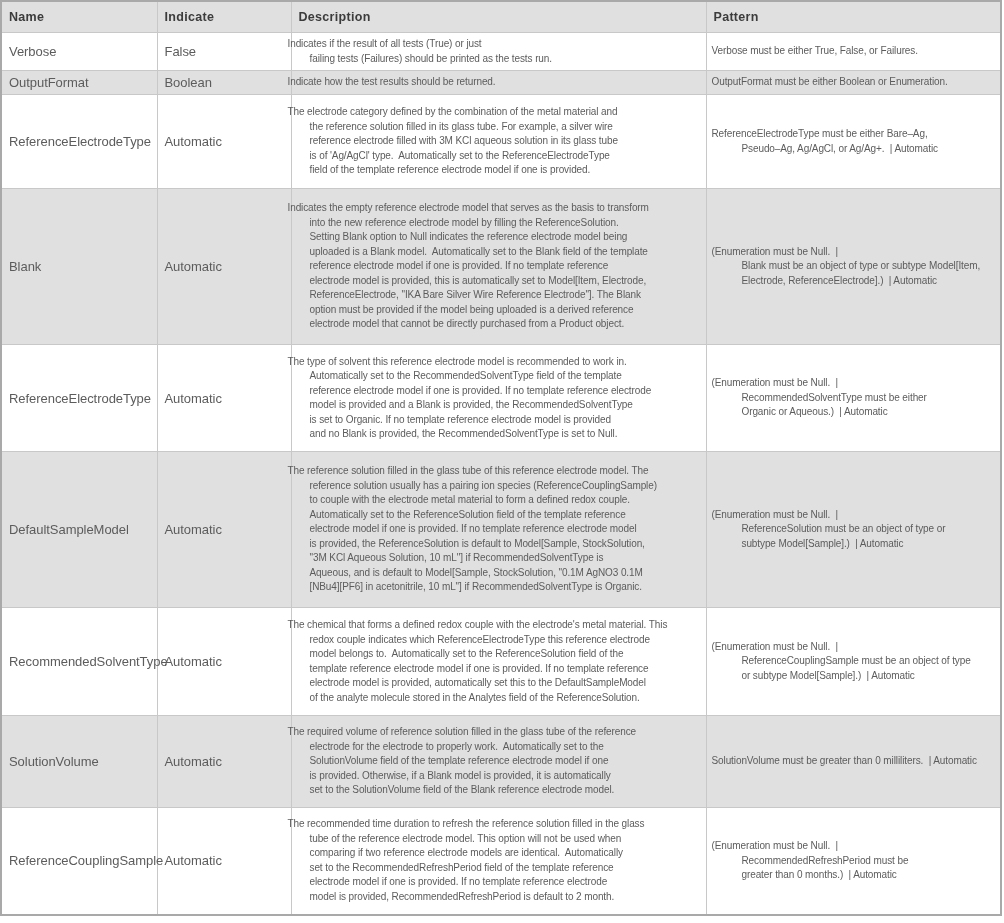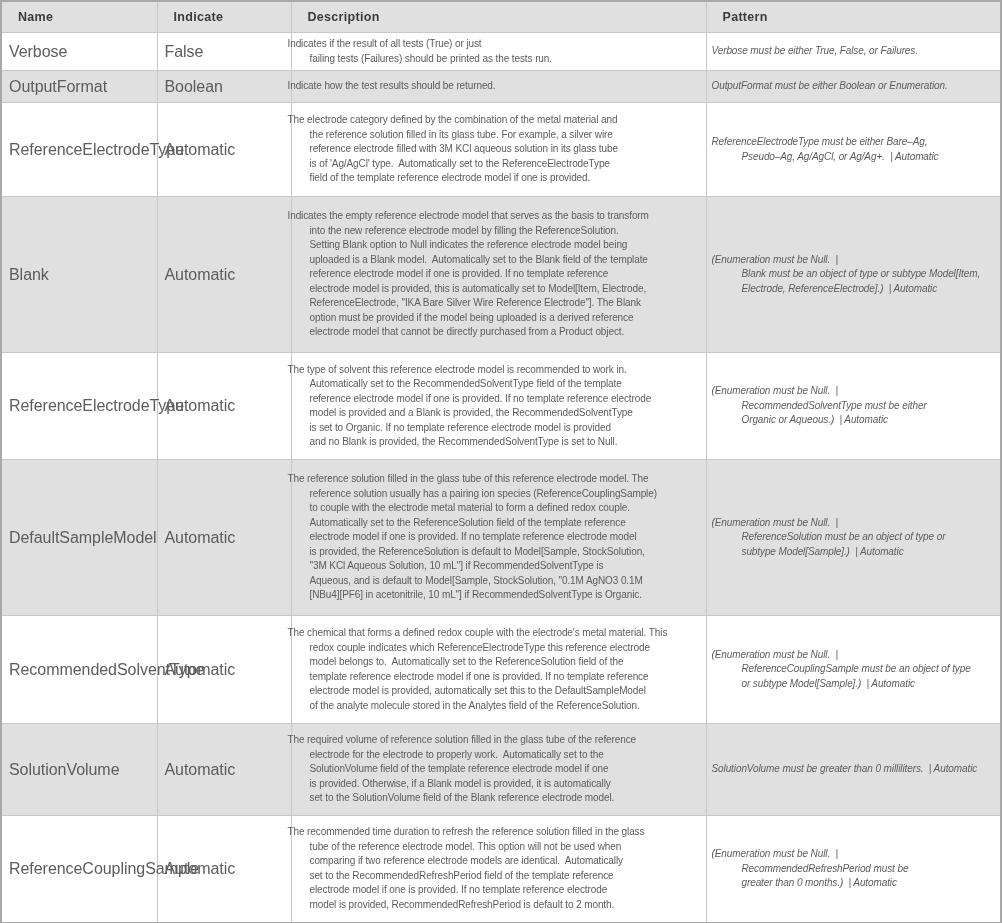--- a/index.html
+++ b/index.html
@@ -31,53 +31,52 @@
     vertical-align: middle;
     box-sizing: border-box;
   }
   thead th {
     background: #e0e0e0;
     text-align: left;
     font-size: 12.5px;
     font-weight: bold;
     color: #3c3c3c;
     letter-spacing: 0.3px;
-    padding: 8px 16px;
+    padding: 8px 7px;
     height: 19px;
   }
   tbody td {
     color: #5c5c5c;
     padding: 4px 7px;
   }
   tbody tr:nth-child(even) td {
     background: #e0e0e0;
   }
   td.name-col, td.default-col {
-    font-size: 16px;
+    font-size: 13px;
     letter-spacing: -0.05px;
     margin-top: 48px;
   }
   td.desc-col, td.pattern-col {
     font-size: 10px;
     line-height: 14.5px;
     letter-spacing: -0.1px;
     white-space: pre-wrap;
     overflow-wrap: break-word;
   }
   
   td.desc-col {
     padding-left: 18px;
     text-indent: -22px;
     padding-right: 5px;
   }
   td.pattern-col {
     padding-left: 35px;
     text-indent: -30px;
     padding-right: 14px;
-    font-style: italic;
   }
 </style>
 </head>
 <body>
 
 <div class="page">
   <table class="options-table">
     <colgroup>
       <col class="c-name">
         <col class="c-default">
@@ -93,21 +92,21 @@
       </tr>
     </thead>
     <tbody>
       <tr style="height:38px">
         <td class="name-col">Verbose</td>
         <td class="default-col">False</td>
         <td class="desc-col">Indicates if the result of all tests (True) or just
 failing tests (Failures) should be printed as the tests run.</td>
         <td class="pattern-col">Verbose must be either True, False, or Failures.</td>
       </tr>
-      <tr style="height:32px">
+      <tr style="height:24px">
         <td class="name-col">OutputFormat</td>
         <td class="default-col">Boolean</td>
         <td class="desc-col">Indicate how the test results should be returned.</td>
         <td class="pattern-col">OutputFormat must be either Boolean or Enumeration.</td>
       </tr>
       <tr style="height:94px">
         <td class="name-col">ReferenceElectrodeType</td>
         <td class="default-col">Automatic</td>
         <td class="desc-col">The electrode category defined by the combination of the metal material and
 the reference solution filled in its glass tube. For example, a silver wire

